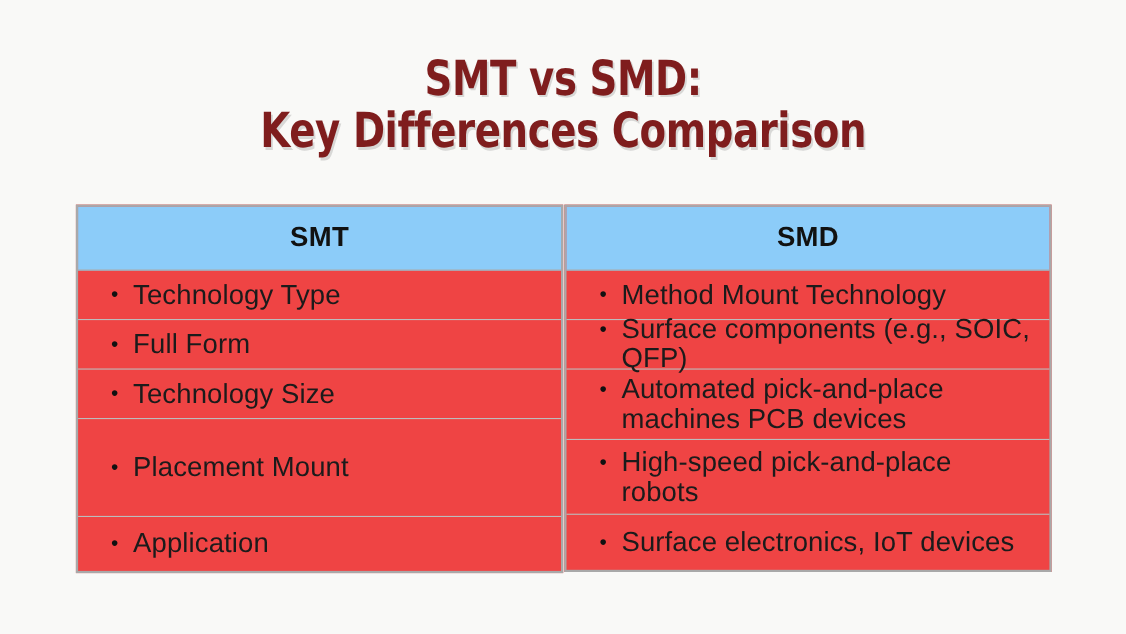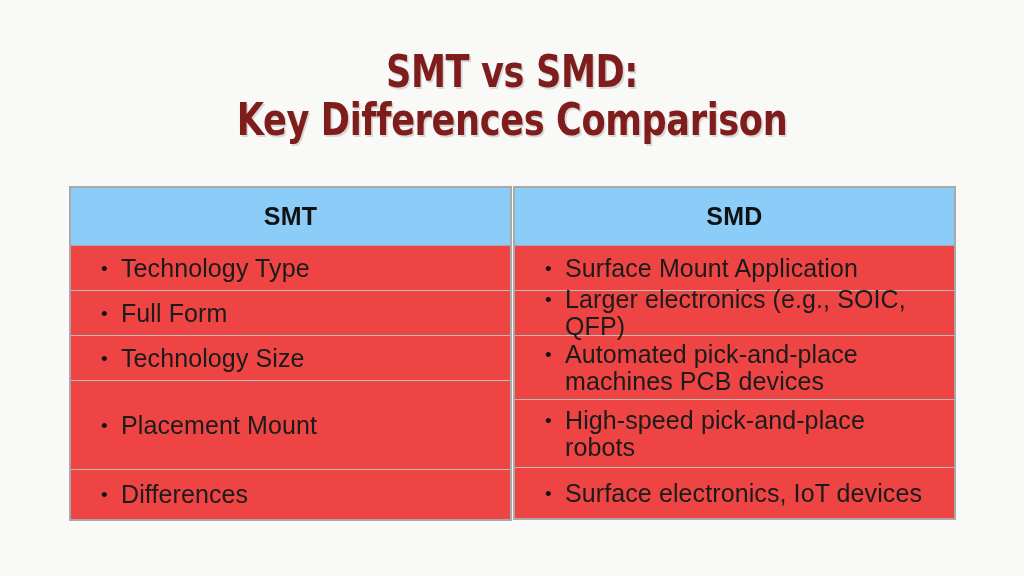--- a/index.html
+++ b/index.html
@@ -159,39 +159,39 @@
       <div class="cell r3">
         <div class="bullet-row">
           <span class="bullet-dot">•</span>
           <span class="bullet-text">Placement Mount</span>
         </div>
       </div>
 
       <div class="cell r4">
         <div class="bullet-row">
           <span class="bullet-dot">•</span>
-          <span class="bullet-text">Differences</span>
+          <span class="bullet-text">Application</span>
         </div>
       </div>
     </div>
 
     <div class="col col-right">
       <div class="hdr">SMD</div>
 
       <div class="cell r0">
         <div class="bullet-row">
           <span class="bullet-dot">•</span>
-          <span class="bullet-text">Surface Mount Application</span>
+          <span class="bullet-text">Method Mount Technology</span>
         </div>
       </div>
 
       <div class="cell r1">
         <div class="bullet-row">
           <span class="bullet-dot">•</span>
-          <span class="bullet-text">Larger electronics (e.g., SOIC, QFP)</span>
+          <span class="bullet-text">Surface components (e.g., SOIC, QFP)</span>
         </div>
       </div>
 
       <div class="cell r2">
         <div class="bullet-row">
           <span class="bullet-dot">•</span>
           <span class="bullet-text">Automated pick-and-place machines PCB devices</span>
         </div>
       </div>
 

